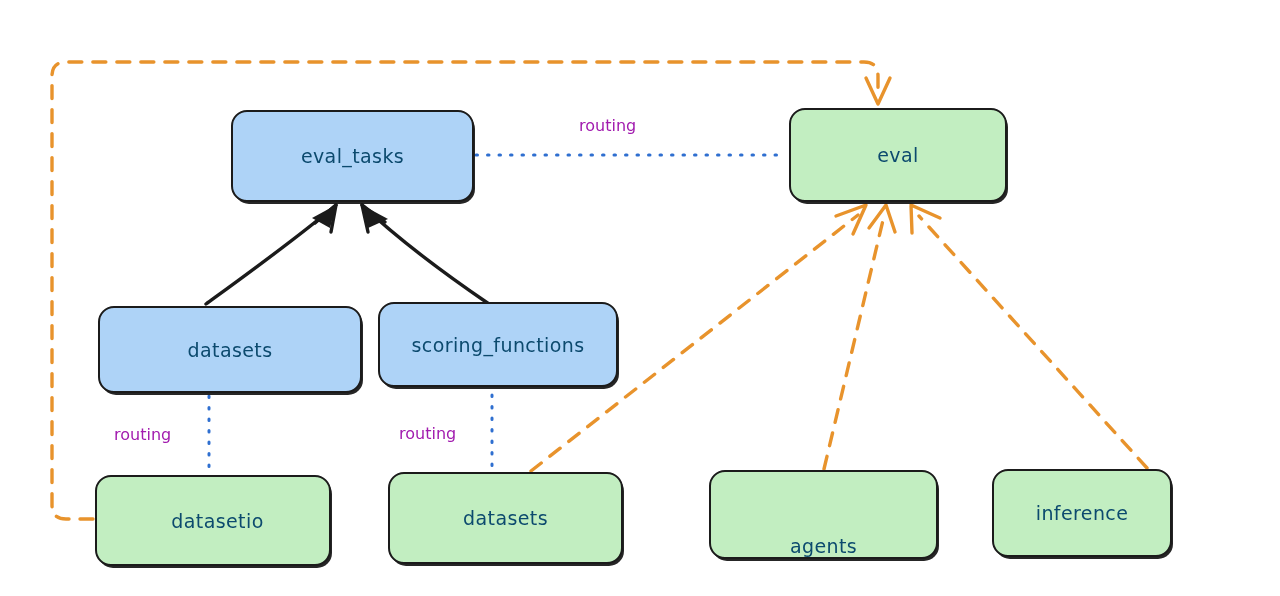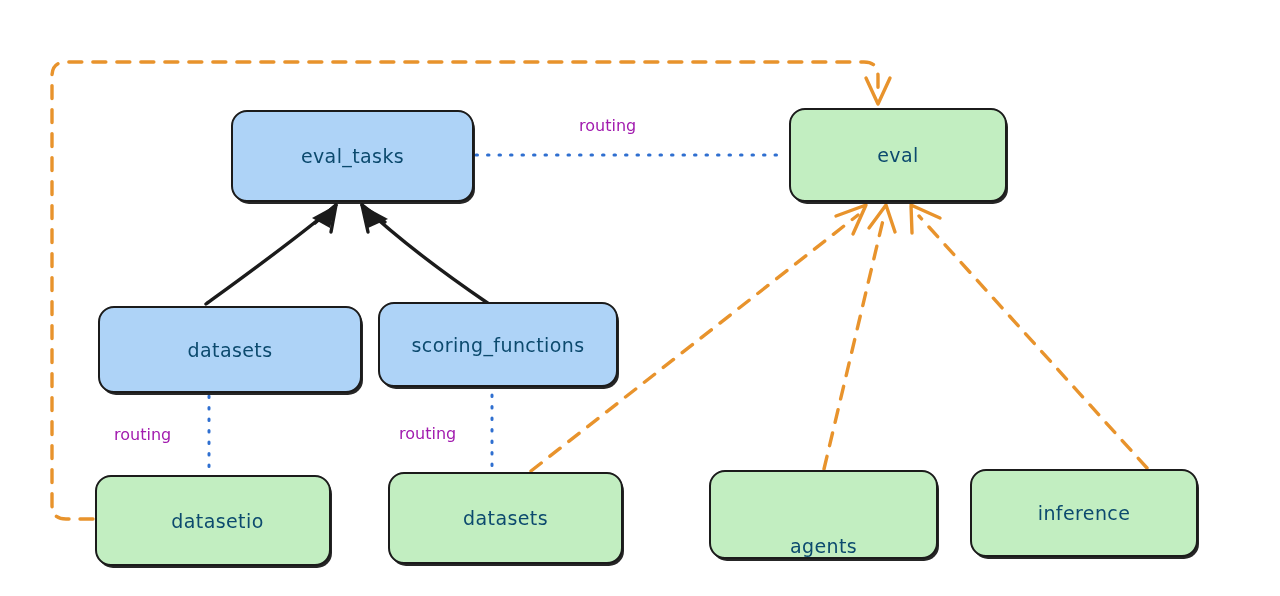--- a/index.html
+++ b/index.html
@@ -128,21 +128,21 @@
   </div>
 
   <div class="node green" style="left:388px; top:472px; width:235px; height:92px;">
     <span class="node-label">datasets</span>
   </div>
 
   <div class="node green" style="left:709px; top:470px; width:229px; height:89px;align-items:flex-end;">
     <span class="node-label">agents</span>
   </div>
 
-  <div class="node green" style="left:970px; top:469px; width:228px; height:88px;">
+  <div class="node green" style="left:992px; top:469px; width:180px; height:88px;">
     <span class="node-label">inference</span>
   </div>
 
   <div class="edge-label" style="left:579px; top:116px;">routing</div>
 
   <div class="edge-label" style="left:114px; top:425px;">routing</div>
 
   <div class="edge-label" style="left:399px; top:424px;">routing</div>
 
 </div>

